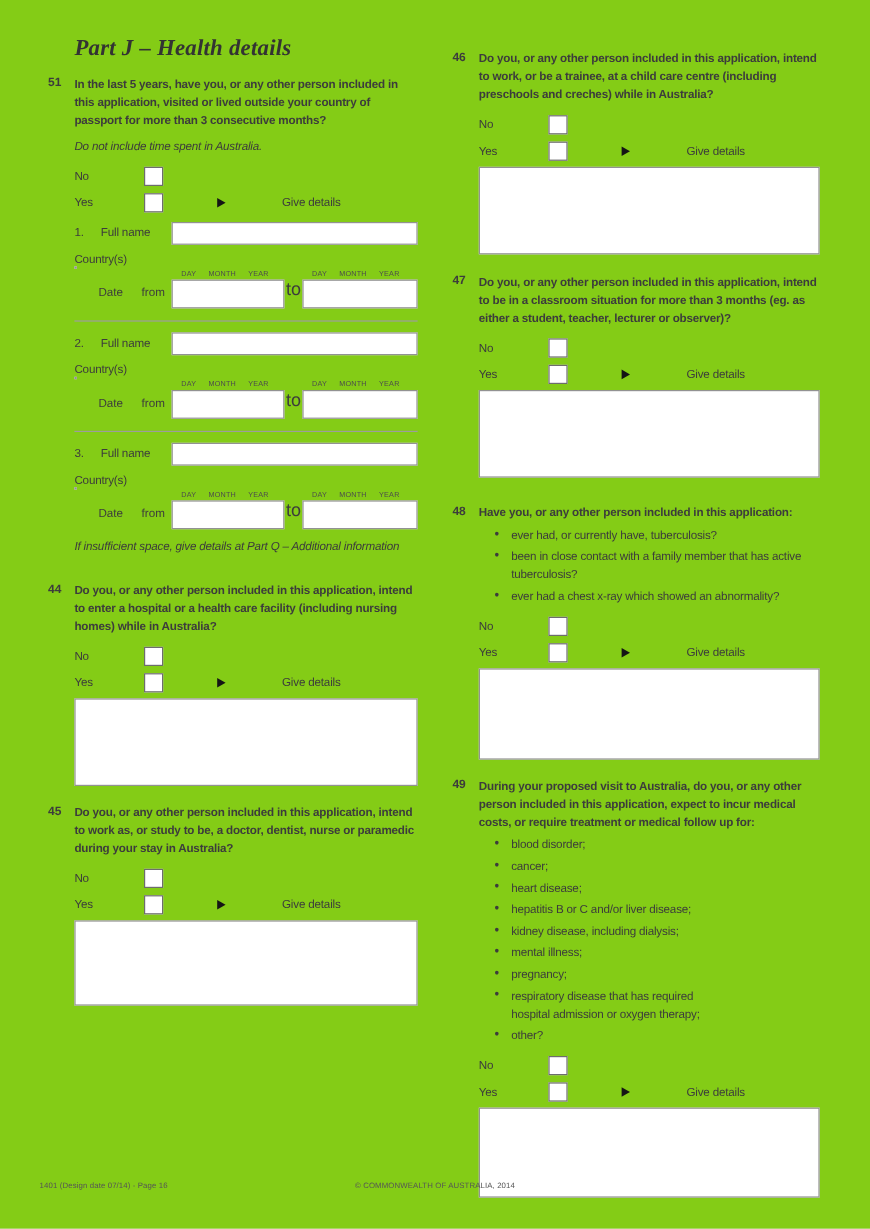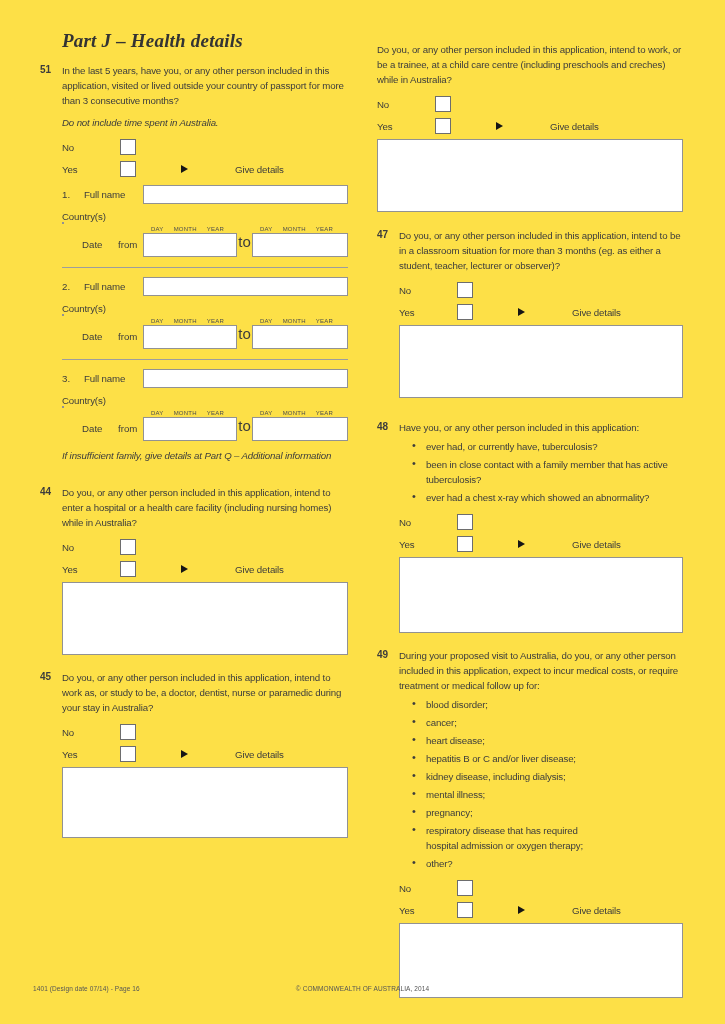--- a/index.html
+++ b/index.html
@@ -1,35 +1,35 @@
 <!DOCTYPE html>
 <html><head>
 <meta charset="utf-8">
 <style>
   * { margin:0; padding:0; box-sizing:border-box; }
   html,body { background:#e9e9e9; }
   .page {
-    width:725px; height:1024px; background:#fde047; position:relative;
+    width:725px; height:1024px; background:#84cc16; position:relative;
     font-family:"Liberation Sans", sans-serif; color:#3c3c3c; overflow:hidden;
     margin:0 auto;
   }
   .col { position:absolute; }
   .col-left  { left:40px; top:30px; width:308px; }
   .col-right { left:377px; top:42px; width:306px; }
 
   .part-title {
     font-family:"Liberation Serif", serif; font-style:italic; font-weight:bold;
     font-size:19px; color:#333; margin-left:22px; margin-bottom:11px;
     letter-spacing:0.2px;
   }
 
   .q { display:flex; }
   .qnum { width:22px; flex-shrink:0; font-weight:bold; font-size:10px; padding-top:1px; }
   .qbody { flex:1; min-width:0; }
-  .qtext { font-size:9.7px; letter-spacing:-0.15px; line-height:15px; }
+  .qtext { font-size:9.7px; letter-spacing:-0.15px; line-height:15px;font-weight:bold; }
   .note { font-style:italic; font-size:9.7px; letter-spacing:-0.15px; margin-top:7px; line-height:15px; }
   .footnote { font-style:italic; font-size:9.7px; letter-spacing:-0.15px; margin-top:8px; line-height:14px; }
 
   .yn { margin-top:8px; }
   .yn-row { display:flex; align-items:center; margin-bottom:4px; height:18px;gap:41px; }
   .yn-label { width:17px; font-size:9.7px; letter-spacing:-0.15px; }
   .checkbox { width:16px; height:16px; border:1px solid #6d6d6d; background:#fff; flex-shrink:0; }
   .arrow { width:0; height:0; border-left:7px solid #151515; border-top:4.5px solid transparent;
            border-bottom:4.5px solid transparent; margin:0 6px 0 4px; flex-shrink:0; }
   .give { font-size:9.7px; letter-spacing:-0.15px; }
@@ -208,21 +208,21 @@
                   <span>MONTH</span>
                   <span>YEAR</span>
                 </div>
                 <div class="datebox"></div>
               </div>
             </div>
           </div>
 
         </div>
 
-        <div class="footnote">If insufficient family, give details at Part Q – Additional information</div>
+        <div class="footnote">If insufficient space, give details at Part Q – Additional information</div>
       </div>
     </div>
 
     <div class="q mt22">
       <div class="qnum">44</div>
       <div class="qbody">
         <div class="qtext">Do you, or any other person included in this application, intend to enter a hospital or a health care facility (including nursing homes) while in Australia?</div>
         <div class="yn">
           <div class="yn-row">
             <span class="yn-label">No</span>
@@ -257,20 +257,21 @@
         </div>
         <div class="details-box h71"></div>
       </div>
     </div>
 
   </div>
 
   <div class="col col-right">
 
     <div class="q">
+      <div class="qnum">46</div>
       <div class="qbody">
         <div class="qtext">Do you, or any other person included in this application, intend to work, or be a trainee, at a child care centre (including preschools and creches) while in Australia?</div>
         <div class="yn">
           <div class="yn-row">
             <span class="yn-label">No</span>
             <span class="checkbox"></span>
           </div>
           <div class="yn-row">
             <span class="yn-label">Yes</span>
             <span class="checkbox"></span>

